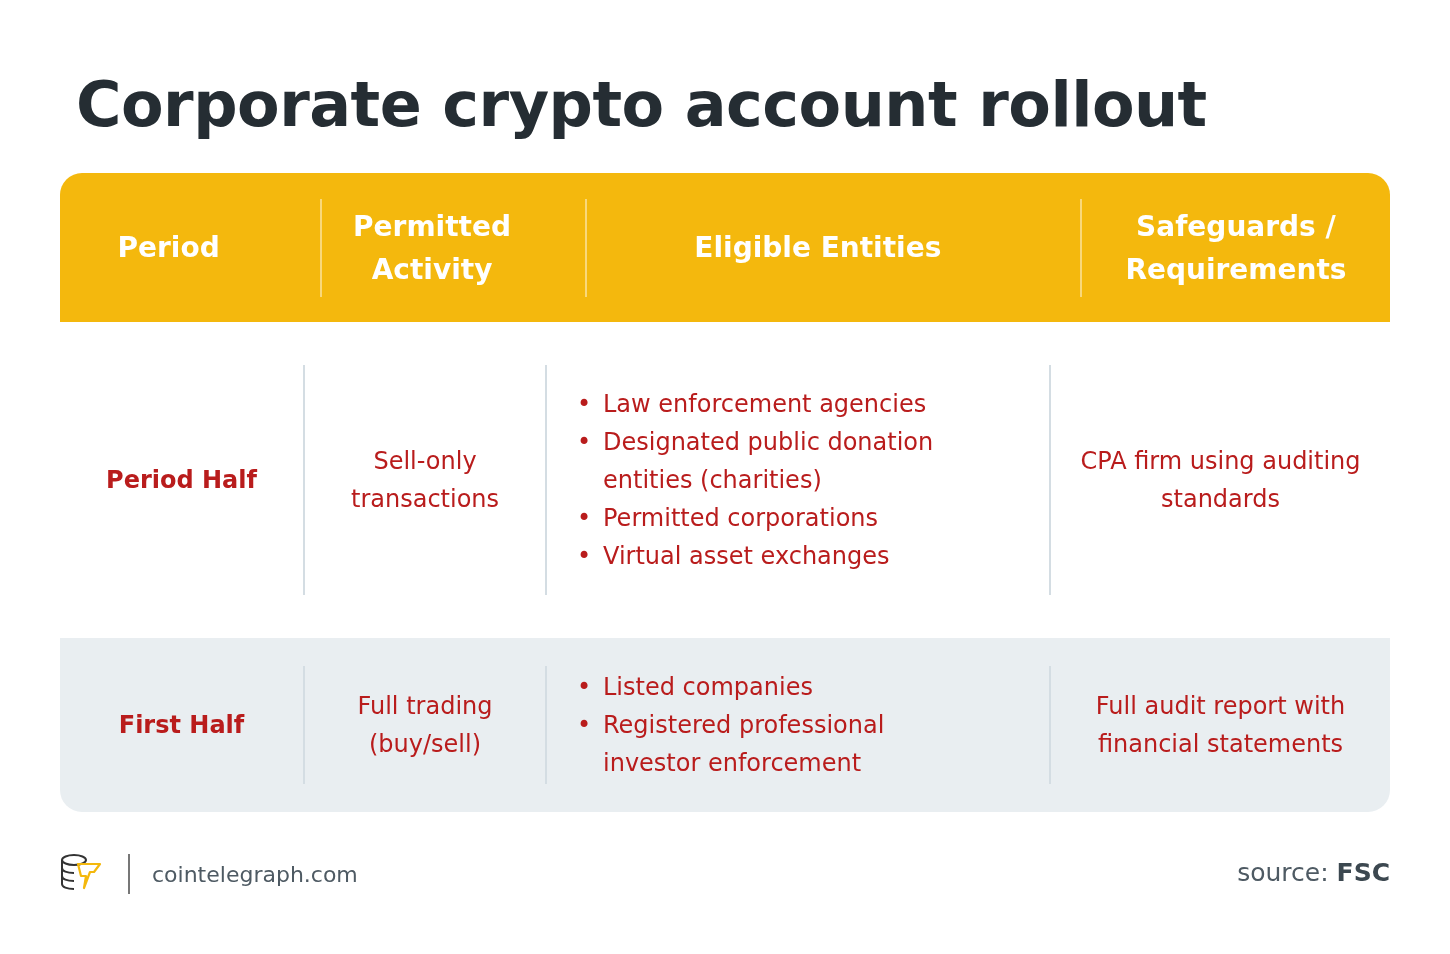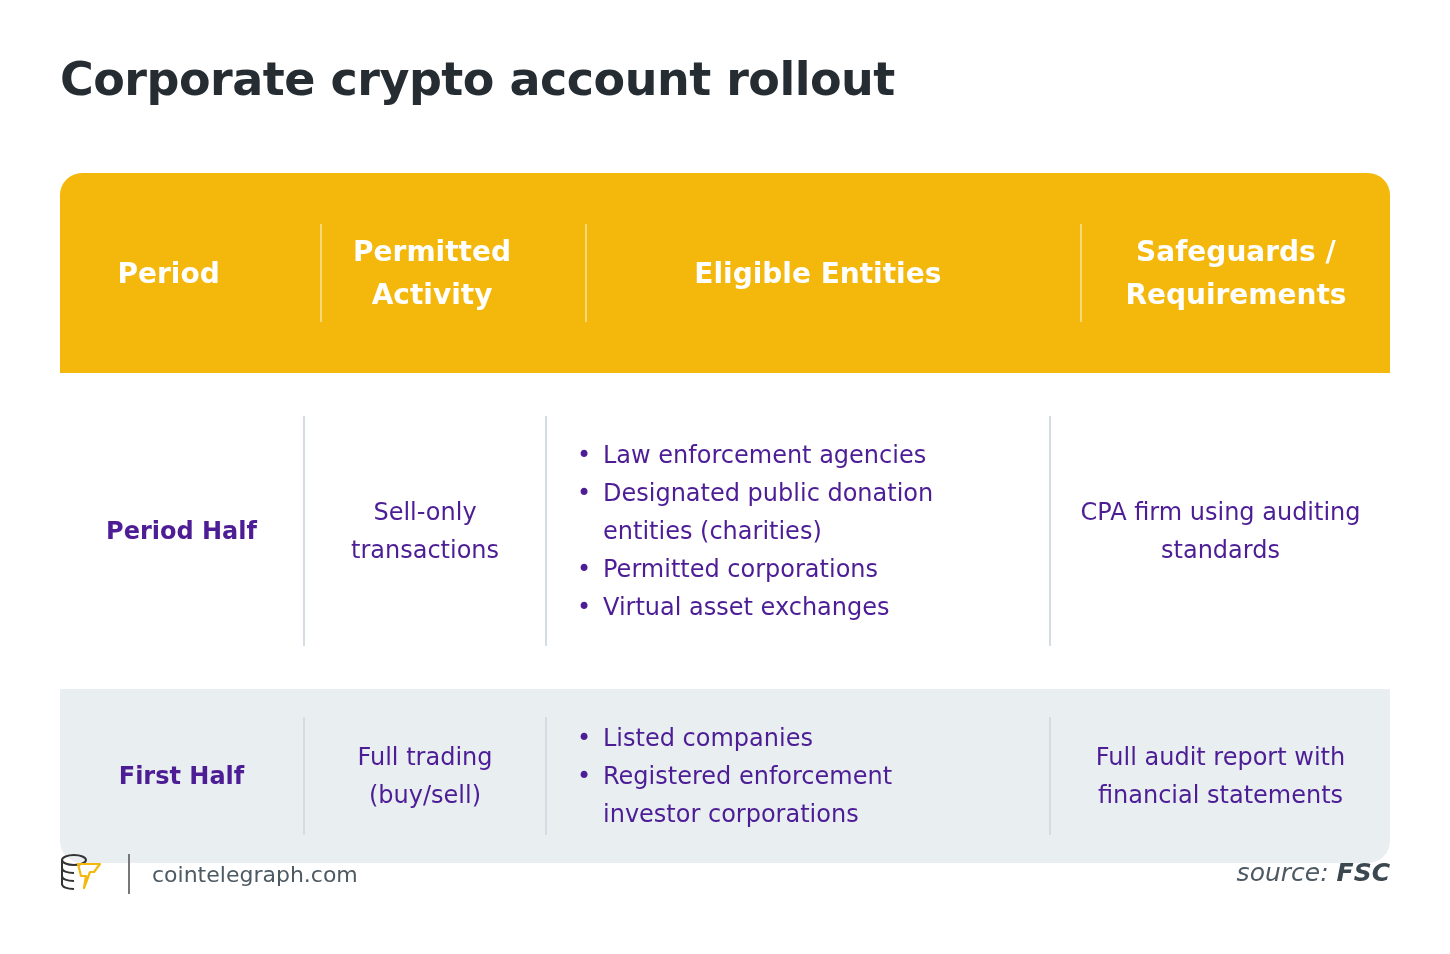--- a/index.html
+++ b/index.html
@@ -1,40 +1,40 @@
 <!DOCTYPE html>
 <html><head>
 <meta charset="utf-8">
 <style>
   html,body{margin:0;padding:0;}
   body{width:1450px;height:954px;background:#ffffff;position:relative;overflow:hidden;
        font-family:"DejaVu Sans","Liberation Sans",sans-serif;color:#2b3238;}
-  .title{position:absolute;left:60px;top:52px;font-size:46px;font-weight:bold;color:#252d33;letter-spacing:-0.5px;margin:0;}
+  .title{position:absolute;left:60px;top:52px;font-size:62px;font-weight:bold;color:#252d33;letter-spacing:-0.5px;margin:16px;}
   .table{position:absolute;left:60px;top:173px;width:1330px;}
-  .hdr{height:200px;background:#f4b80d;border-radius:22px 22px 0 0;display:flex;align-items:center;gap:43px;}
+  .hdr{height:149px;background:#f4b80d;border-radius:22px 22px 0 0;display:flex;align-items:center;gap:43px;}
   .col{display:flex;align-items:center;justify-content:center;text-align:center;box-sizing:border-box;}
   .c1{width:243px;} .c2{width:242px;} .c3{width:504px;} .c4{width:341px;}
   .hdr .col{color:#fff;font-weight:bold;font-size:28px;line-height:43px;height:98px;}
   .hdr .col + .col{border-left:2px solid rgba(255,255,255,0.45);padding-left:12px;}
   .row{display:flex;align-items:center;}
   .row1{height:258px;margin-top:29px;}
   .row2{height:174px;margin-top:29px;background:#e9eef1;border-radius:0 0 22px 22px;}
-  .row .col{font-size:24px;line-height:38px;color:#4c1d95;}
+  .row .col{font-size:24px;line-height:38px;color:#b91c1c;}
   .row1 .col{height:230px;}
   .row2 .col{height:118px;}
   .row .col + .col{border-left:2px solid #d4dde3;}
   .period{font-weight:bold;}
   .c3.list{justify-content:flex-start;padding-left:30px;text-align:left;}
   ul{list-style:none;margin:0;padding:0;}
   li{position:relative;padding-left:26px;}
   li::before{content:"•";position:absolute;left:0;top:0;}
   .footer-logo{position:absolute;left:60px;top:852px;display:flex;align-items:center;}
   .logo-sep{width:2px;height:40px;background:#777;margin:0 22px 0 24px;}
   .domain{font-size:22px;color:#4e5a63;}
-  .source{position:absolute;right:60px;top:858px;font-size:25px;color:#4e5a63;font-style:italic;}
+  .source{position:absolute;right:60px;top:858px;font-size:25px;color:#4e5a63;}
   .source b{color:#3c4850;}
 </style>
 </head>
 <body>
 
 <h1 class="title">Corporate crypto account rollout</h1>
 
 <div class="table">
   <div class="hdr">
     <div class="col c1">Period</div>
@@ -56,21 +56,21 @@
     </div>
     <div class="col c4" style="padding:0 28px;">CPA firm using auditing standards</div>
   </div>
 
   <div class="row row2">
     <div class="col c1 period">First Half</div>
     <div class="col c2" style="padding:0 48px;">Full trading (buy/sell)</div>
     <div class="col c3 list">
       <ul>
         <li>Listed companies</li>
-        <li style="width:340px;">Registered enforcement investor corporations</li>
+        <li style="width:340px;">Registered professional investor enforcement</li>
       </ul>
     </div>
     <div class="col c4" style="padding:0 16px;">Full audit report with financial statements</div>
   </div>
 </div>
 
 <div class="footer-logo">
   <span>
     <svg width="44" height="40" viewBox="0 0 44 40">
       <g fill="none" stroke="#333" stroke-width="2">

